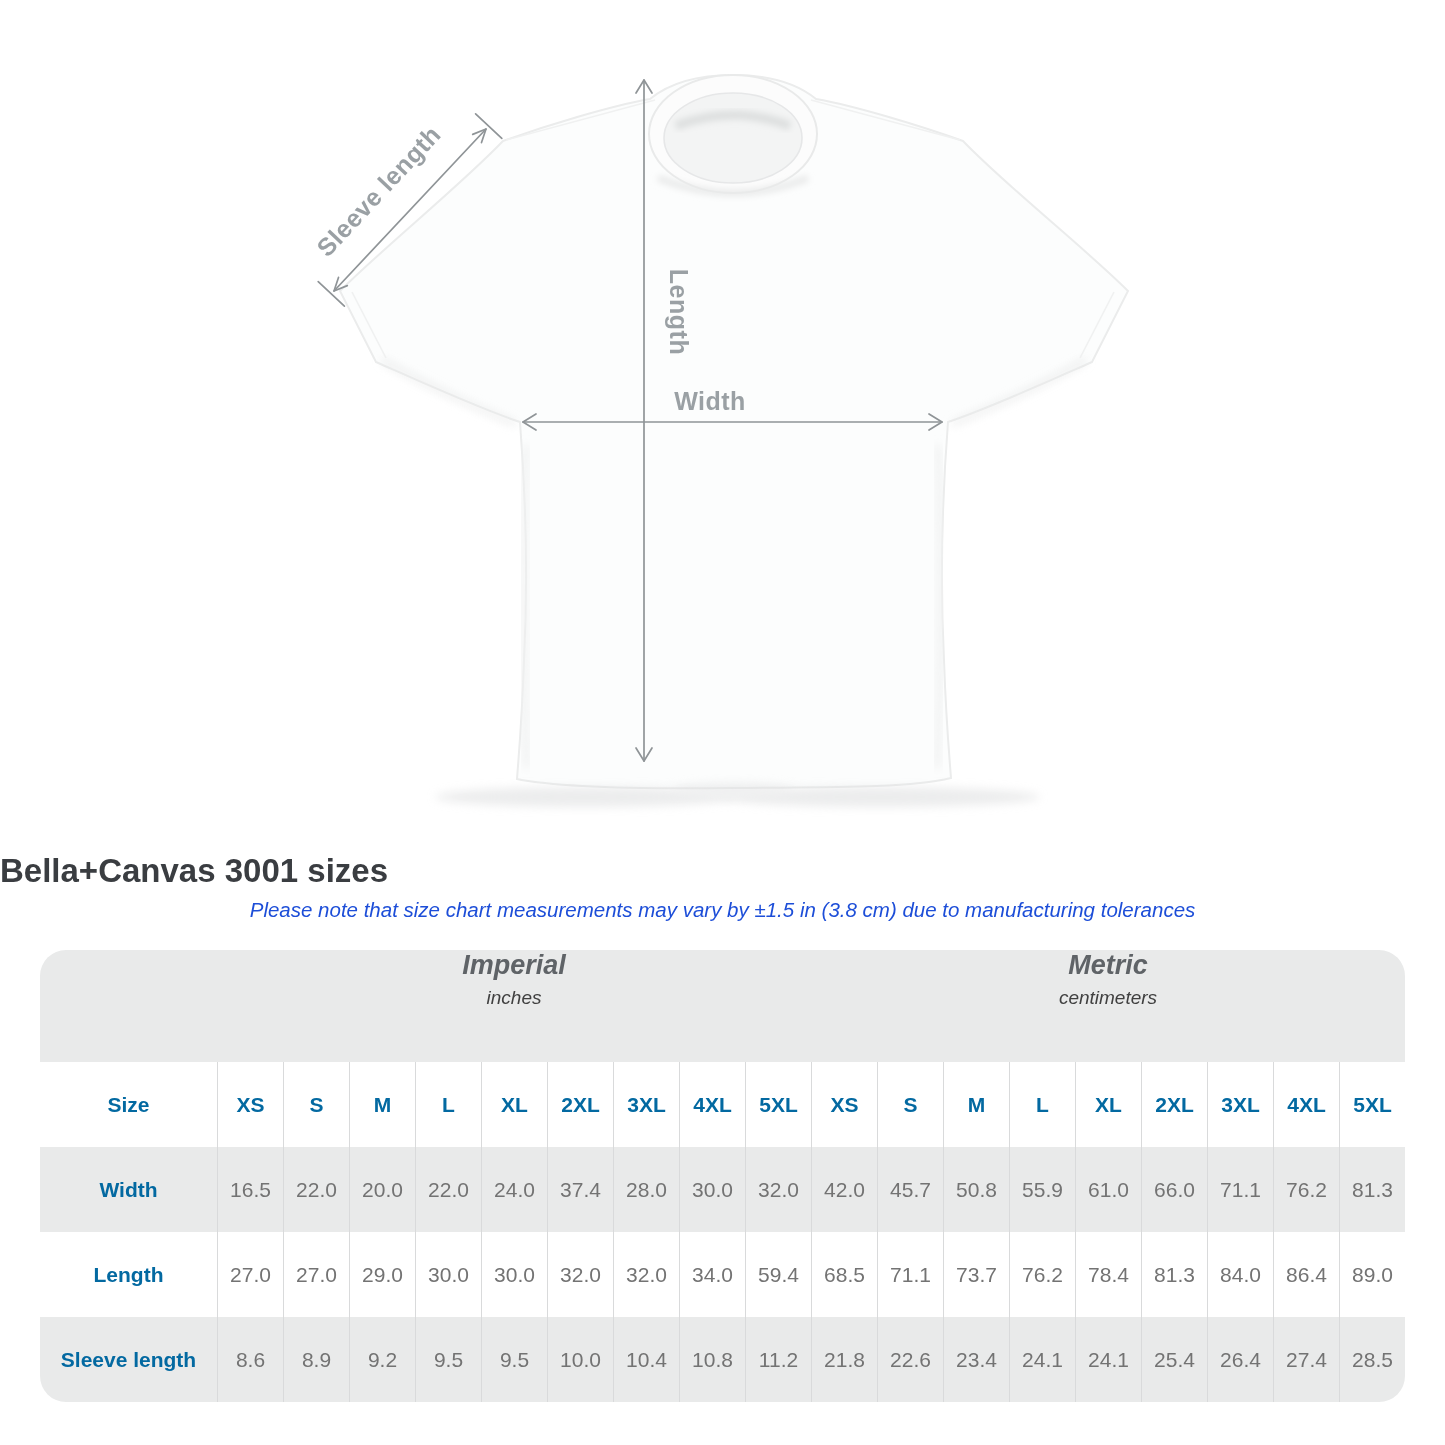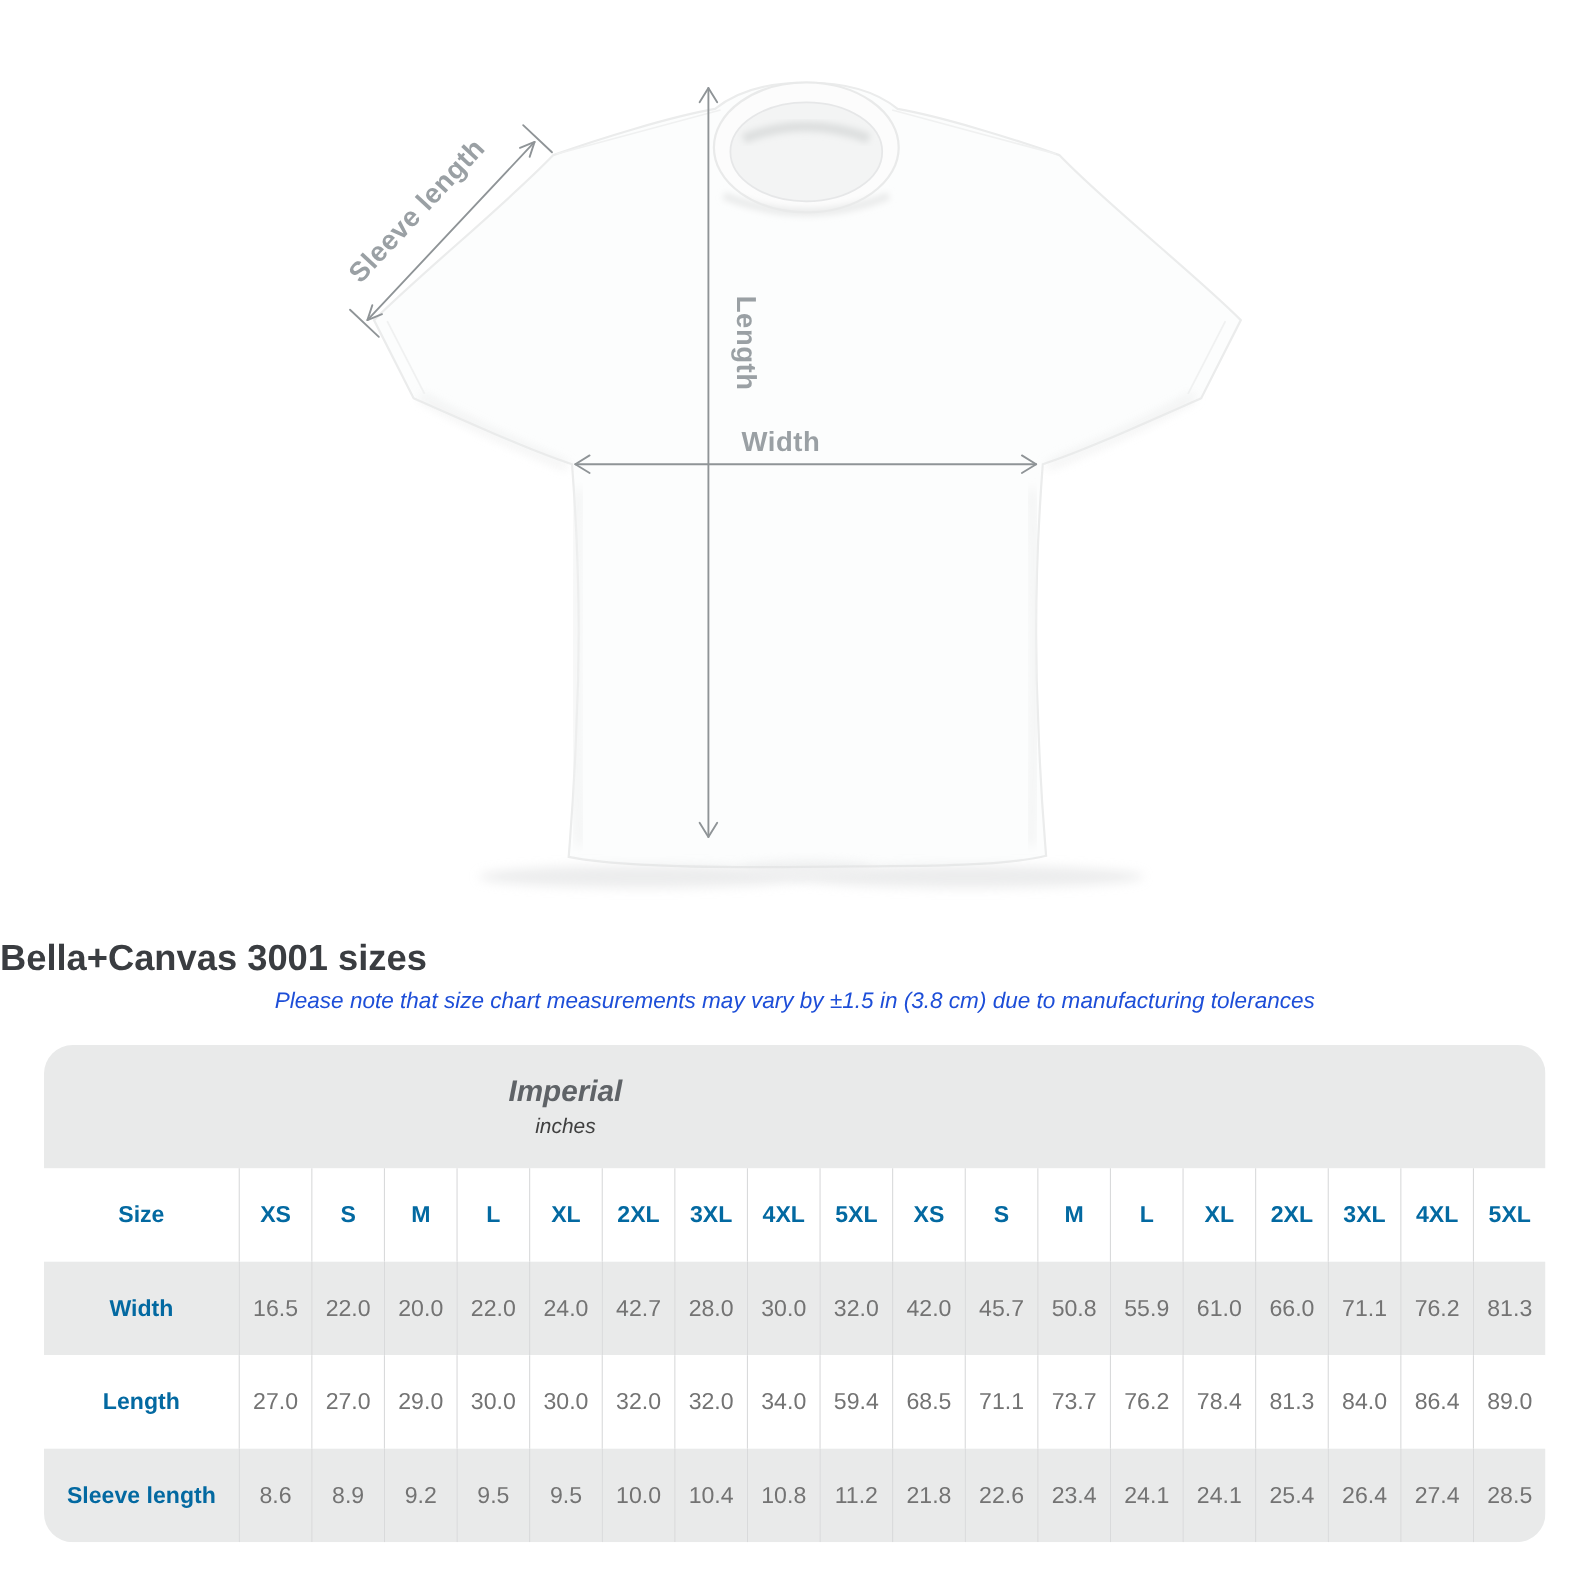--- a/index.html
+++ b/index.html
@@ -21,21 +21,21 @@
   .page-subtitle{position:absolute;top:898px;left:0;width:100%;text-align:center;
                  font-size:20.5px;font-style:italic;color:#1d4ed8;}
 
   
   .size-table{position:absolute;left:40px;top:950px;width:1365px;height:452px;
               display:grid;grid-template-columns:177px repeat(18,1fr);
               grid-template-rows:112px repeat(4,85px);
               border-radius:26px;overflow:hidden;background:#ffffff;}
   .band{grid-column:1/-1;grid-row:1;background:#e9eaea;position:relative;}
   .group{position:absolute;top:0;height:100%;width:594px;display:flex;
-         flex-direction:column;align-items:center;justify-content:center;gap:6px;}
+         flex-direction:column;align-items:center;justify-content:flex-start;gap:6px;}
   .group-label{font-size:27px;font-weight:bold;font-style:italic;color:#5f6367;}
   .group-unit{font-size:19px;font-style:italic;color:#404040;}
   .cell{display:flex;align-items:center;justify-content:center;}
   .row-gray{background:#e9eaea;}
   .row-white{background:#ffffff;}
   .data-cell{border-left:1px solid #d9dadb;}
   .header-text{font-weight:bold;color:#0369a1;font-size:21px;}
   .value-text{color:#737373;font-size:21px;}
 </style>
 </head>
@@ -119,20 +119,24 @@
 </svg>
 
 <div class="page-title">Bella+Canvas 3001 sizes</div>
 <div class="page-subtitle">Please note that size chart measurements may vary by ±1.5 in (3.8 cm) due to manufacturing tolerances</div>
 
 <div class="size-table">
   <div class="band">
     <div class="group" style="left:177px">
       <div class="group-label">Imperial</div>
       <div class="group-unit">inches</div>
+    </div>
+    <div class="group" style="left:771px">
+      <div class="group-label">Metric</div>
+      <div class="group-unit">centimeters</div>
     </div>
   </div>
 
 <div class="cell row-white header-text">Size</div>
     <div class="cell row-white data-cell header-text">XS</div>
     <div class="cell row-white data-cell header-text">S</div>
     <div class="cell row-white data-cell header-text">M</div>
     <div class="cell row-white data-cell header-text">L</div>
     <div class="cell row-white data-cell header-text">XL</div>
     <div class="cell row-white data-cell header-text">2XL</div>
@@ -147,21 +151,21 @@
     <div class="cell row-white data-cell header-text">2XL</div>
     <div class="cell row-white data-cell header-text">3XL</div>
     <div class="cell row-white data-cell header-text">4XL</div>
     <div class="cell row-white data-cell header-text">5XL</div>
     <div class="cell row-gray header-text">Width</div>
     <div class="cell row-gray data-cell value-text">16.5</div>
     <div class="cell row-gray data-cell value-text">22.0</div>
     <div class="cell row-gray data-cell value-text">20.0</div>
     <div class="cell row-gray data-cell value-text">22.0</div>
     <div class="cell row-gray data-cell value-text">24.0</div>
-    <div class="cell row-gray data-cell value-text">42.7</div>
+    <div class="cell row-gray data-cell value-text">37.4</div>
     <div class="cell row-gray data-cell value-text">28.0</div>
     <div class="cell row-gray data-cell value-text">30.0</div>
     <div class="cell row-gray data-cell value-text">32.0</div>
     <div class="cell row-gray data-cell value-text">42.0</div>
     <div class="cell row-gray data-cell value-text">45.7</div>
     <div class="cell row-gray data-cell value-text">50.8</div>
     <div class="cell row-gray data-cell value-text">55.9</div>
     <div class="cell row-gray data-cell value-text">61.0</div>
     <div class="cell row-gray data-cell value-text">66.0</div>
     <div class="cell row-gray data-cell value-text">71.1</div>

